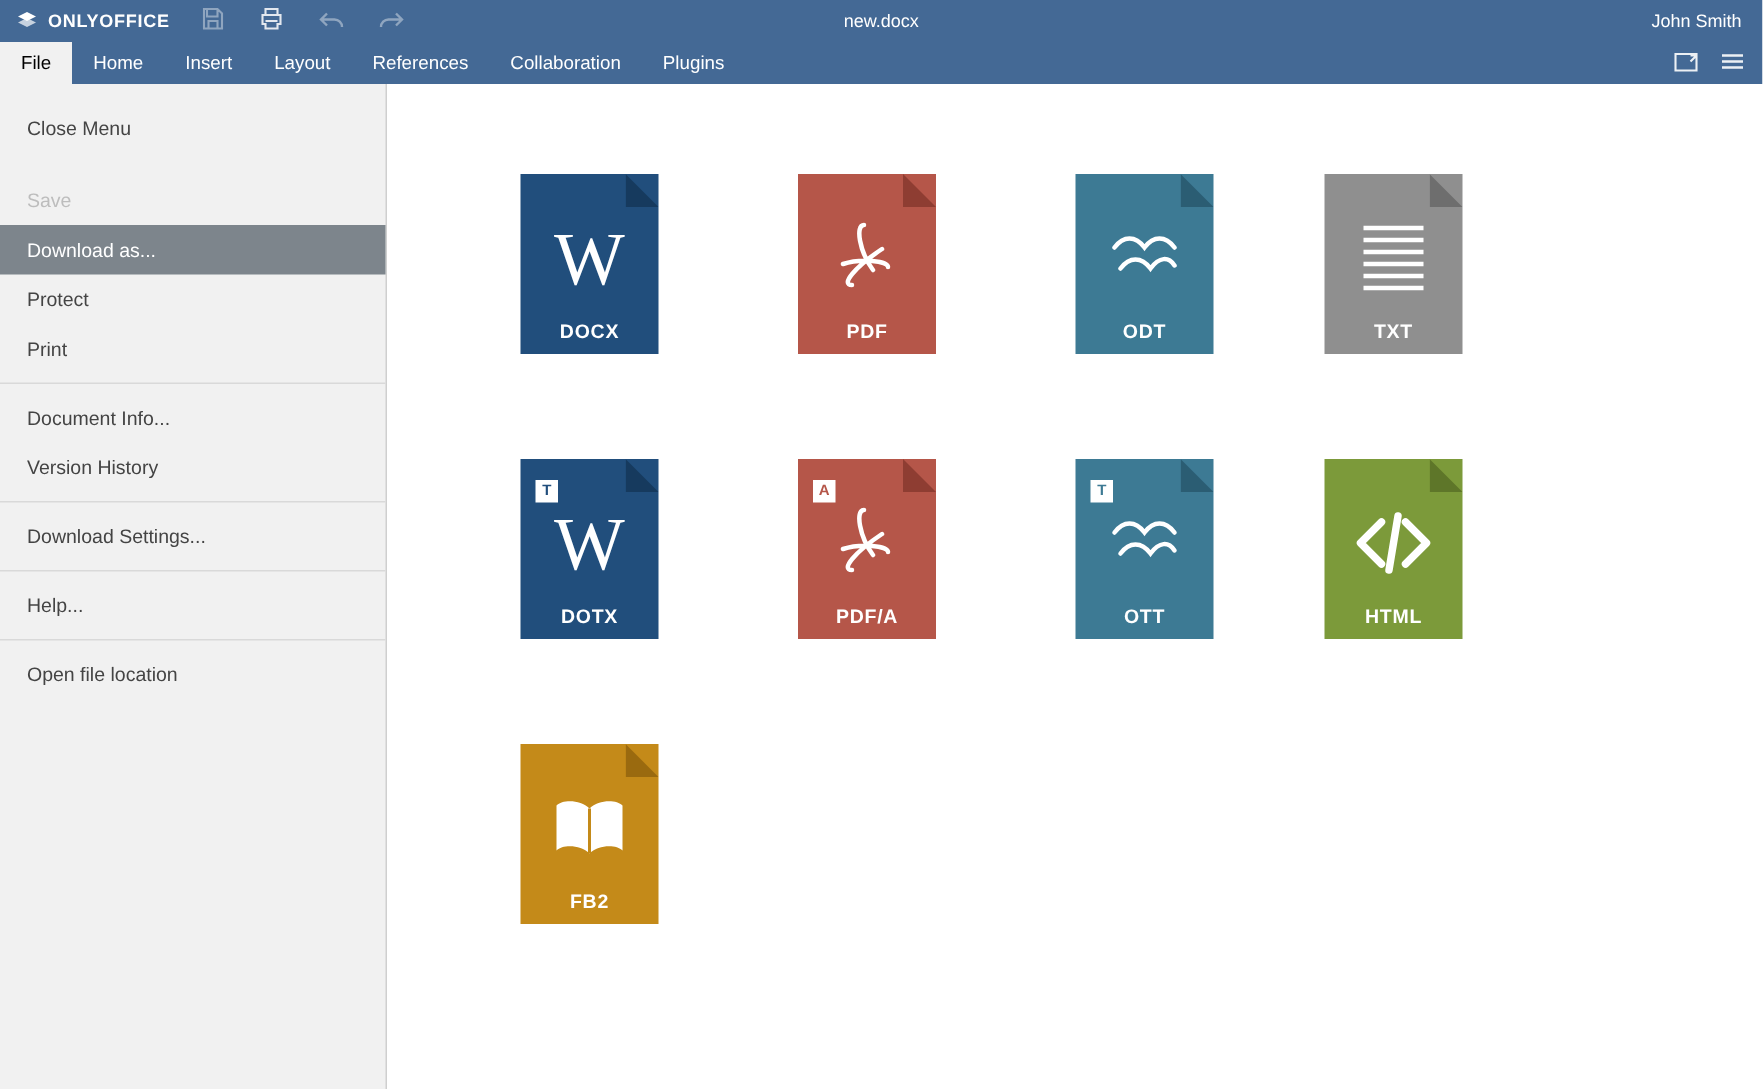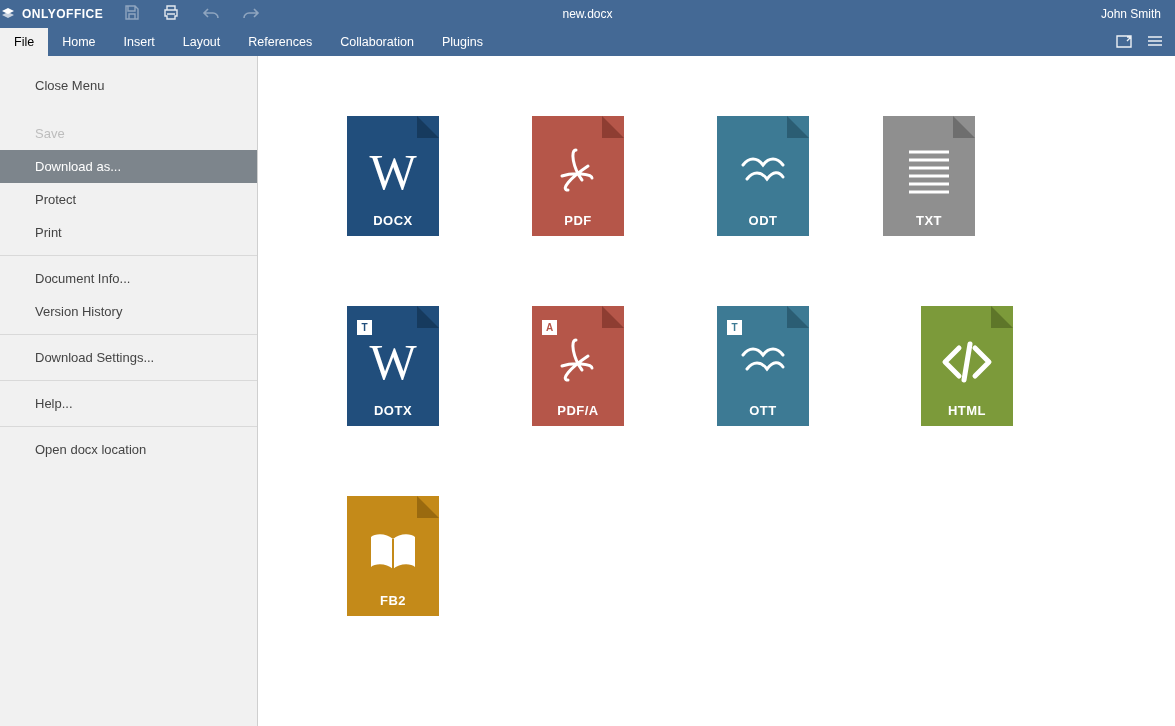--- a/index.html
+++ b/index.html
@@ -1,35 +1,35 @@
 <!DOCTYPE html>
 <html><head>
 <meta charset="utf-8">
 <style>
   * { box-sizing: border-box; margin: 0; padding: 0; }
   html, body { width: 1175px; height: 726px; font-family: Arial, Helvetica, sans-serif; font-size: 13px; color: #444; overflow: hidden; background: #fff; }
 
   .titlebar { height: 28px; background: #446995; color: #fff; display: flex; align-items: center; position: relative; }
-  .titlebar .brand { display: flex; align-items: center; font-weight: bold; font-size: 12px; letter-spacing: .5px; }
+  .titlebar .brand { display: flex; align-items: center; padding-left: 10px; font-weight: bold; font-size: 12px; letter-spacing: .5px; }
   .titlebar .brand svg { margin-right: 6px; }
   .titlebar .qat { display: flex; align-items: center; margin-left: 20px; gap: 22px; }
   .titlebar .qat .qicon { opacity: .85; cursor: pointer; }
   .titlebar .qat .qicon.dim { opacity: .4; }
   .titlebar .doc-title { position: absolute; left: 50%; transform: translateX(-50%); font-size: 12px; }
   .titlebar .user { margin-left: auto; padding-right: 14px; font-size: 12px; }
 
   .menubar { height: 28px; background: #446995; color: #fff; display: flex; align-items: stretch; position: relative; }
   .menubar .tab { padding: 0 14px; display: flex; align-items: center; font-size: 12.5px; cursor: pointer; }
   .menubar .tab.active { background: #f1f1f1; color: #000000; }
   .menubar .right-icons { margin-left: auto; display: flex; align-items: center; gap: 14px; padding-right: 12px; }
   .menubar .right-icons .ricon { opacity: .9; cursor: pointer; }
 
   .workspace { display: flex; height: calc(726px - 56px); }
   .sidebar { width: 258px; background: #f1f1f1; border-right: 1px solid #cfcfcf; display: flex; flex-direction: column; }
-  .sidebar .item { padding: 9px 35px; font-size: 13px; color: #444; cursor: pointer; }
+  .sidebar .item { padding: 9px 18px; font-size: 13px; color: #444; cursor: pointer; }
   .sidebar .item.first { padding-top: 22px; padding-bottom: 10px; }
   .sidebar .item.disabled { color: #bdbdbd; cursor: default; }
   .sidebar .item.selected { background: #7d858c; color: #fff; }
   .sidebar .sep { height: 1px; background: #d9d9d9; margin: 6px 0; }
   .sidebar .gap { height: 14px; }
 
   .content { flex: 1; background: #fff; overflow: auto; }
   .grid { display: grid; grid-template-columns: repeat(4, 130px); column-gap: 55px; row-gap: 70px; padding: 60px 0 0 70px; width: max-content; }
   .file-tile { width: 92px; height: 120px; position: relative; cursor: pointer; }
   .file-tile .body { position: absolute; inset: 0; }
@@ -145,21 +145,21 @@
     <div class="item"><span>Protect</span></div>
     <div class="item"><span>Print</span></div>
     <div class="sep"></div>
     <div class="item"><span>Document Info...</span></div>
     <div class="item"><span>Version History</span></div>
     <div class="sep"></div>
     <div class="item"><span>Download Settings...</span></div>
     <div class="sep"></div>
     <div class="item"><span>Help...</span></div>
     <div class="sep"></div>
-    <div class="item"><span>Open docx location</span></div>
+    <div class="item"><span>Open file location</span></div>
   </div>
 
   <div class="content">
     <div class="grid" id="format-grid">
         <div style="display: flex; justify-content: center;">
           <div class="file-tile">
             <div class="body c-docx"></div>
             <div class="fold f-docx" style="clip-path:polygon(0 0,100% 100%,0 100%)"></div>
             <div class="glyph">
               <div style="color:#fff;font-family:'Times New Roman',serif;font-size:50px;font-weight:400">W</div>
@@ -233,21 +233,21 @@
             <div class="fold f-odt" style="clip-path:polygon(0 0,100% 100%,0 100%)"></div>
             <div class="glyph">
               <svg width="60" height="50" viewBox="0 0 60 50">
                 <use href="#g-birds"></use>
               </svg>
             </div>
             <div class="tbadge odt">T</div>
             <div class="label">OTT</div>
           </div>
         </div>
-        <div style="display: flex; justify-content: flex-end;">
+        <div style="display: flex; justify-content: flex-start;">
           <div class="file-tile">
             <div class="body c-html"></div>
             <div class="fold f-html" style="clip-path:polygon(0 0,100% 100%,0 100%)"></div>
             <div class="glyph">
               <svg width="56" height="56" viewBox="0 0 56 56">
                 <use href="#g-code"></use>
               </svg>
             </div>
             <div class="label">HTML</div>
           </div>

